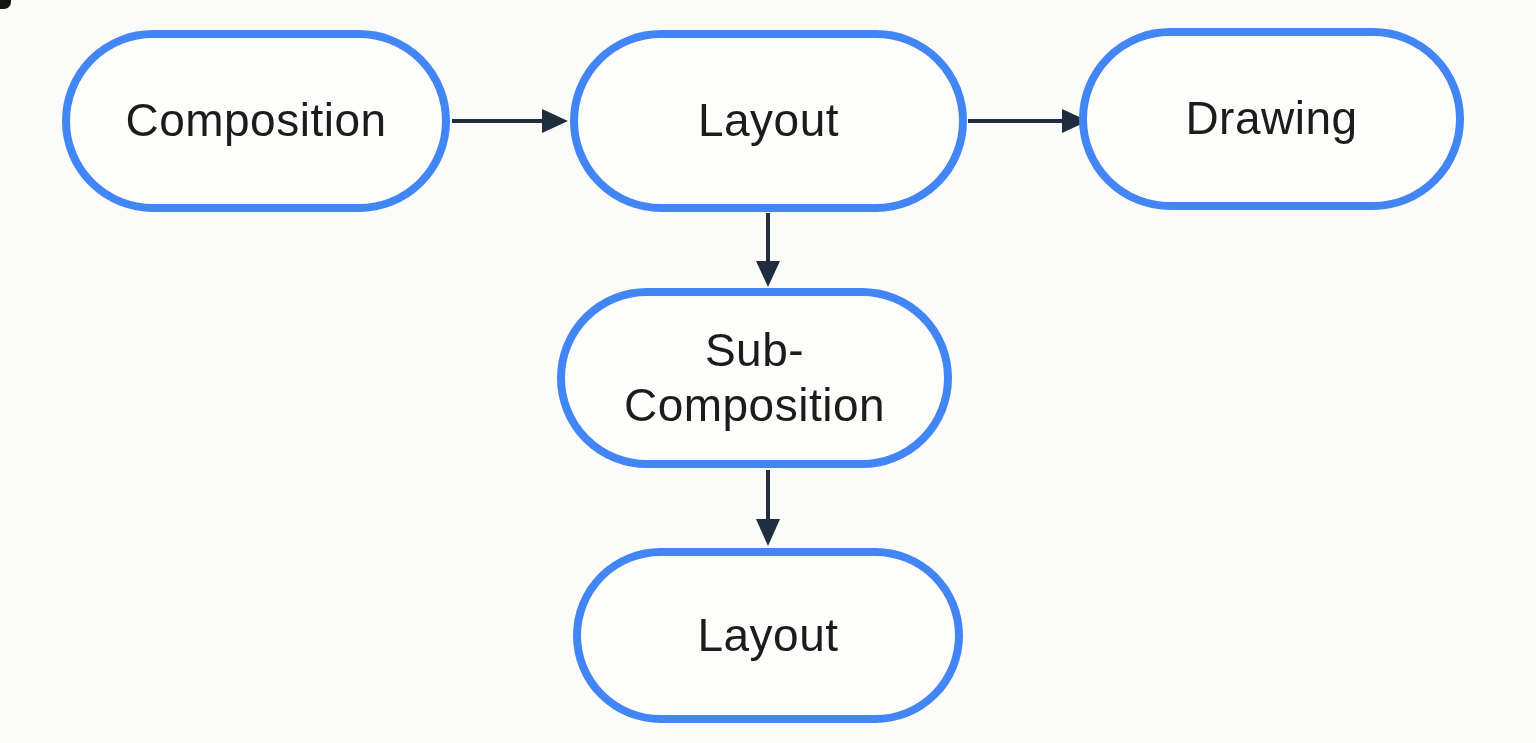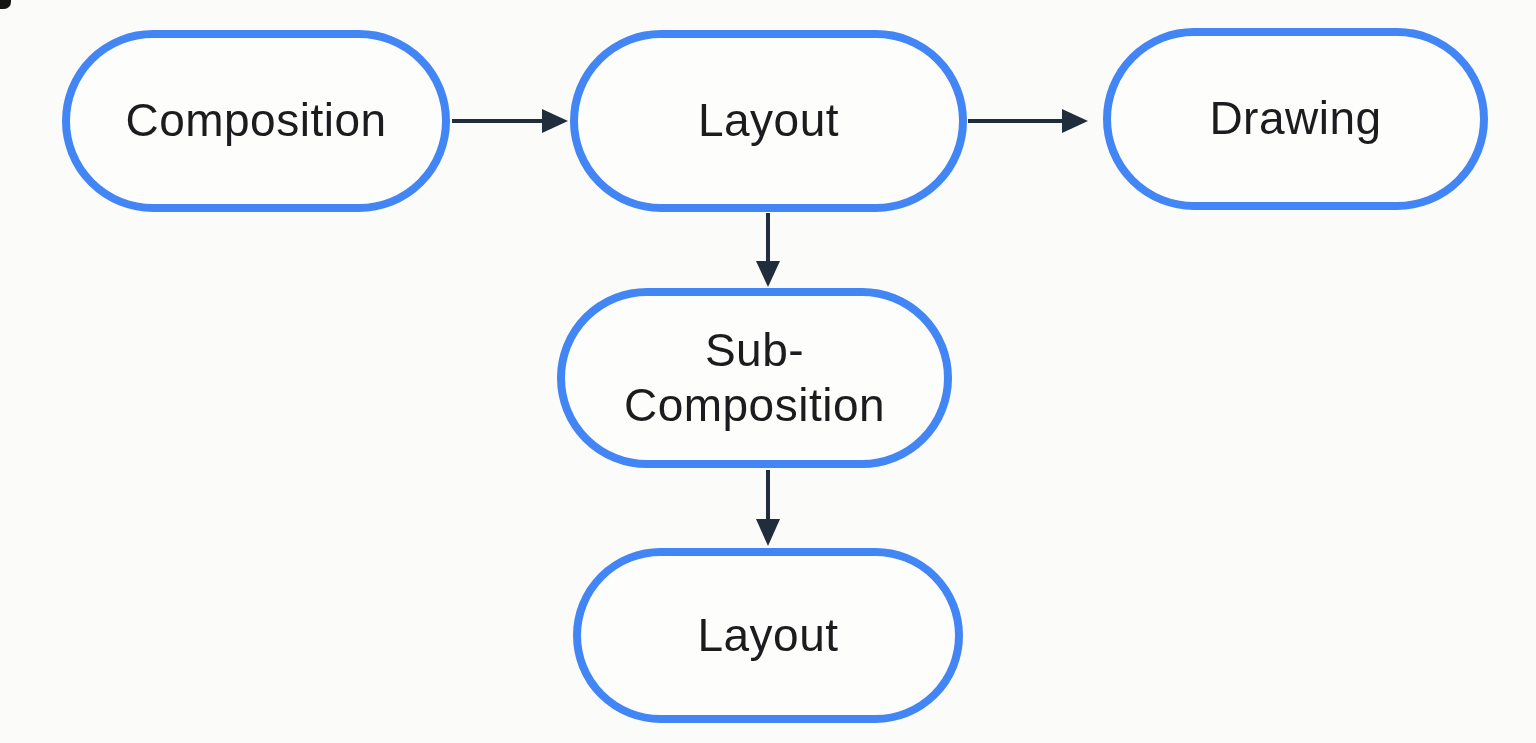--- a/index.html
+++ b/index.html
@@ -32,21 +32,21 @@
     justify-content: center;
     text-align: center;
     color: var(--text);
     font-size: 46px;
     letter-spacing: 0.5px;
     line-height: 1.2;
     white-space: pre-line;
   }
   #node-composition   { left: 62px;   top: 30px;  width: 388px; height: 182px; }
   #node-layout-top    { left: 570px;  top: 30px;  width: 397px; height: 182px; }
-  #node-drawing       { left: 1103px; top: 28px;  width: 385px; height: 182px; }
+  #node-drawing       { left: 1079px; top: 28px;  width: 385px; height: 182px; }
   #node-sub-composition { left: 557px; top: 288px; width: 395px; height: 180px; }
   #node-layout-bottom { left: 573px;  top: 548px; width: 390px; height: 175px; }
   .arrows {
     position: absolute;
     left: 0; top: 0;
     width: 1536px;
     height: 743px;
     pointer-events: none;
   }
   .corner-artifact {

